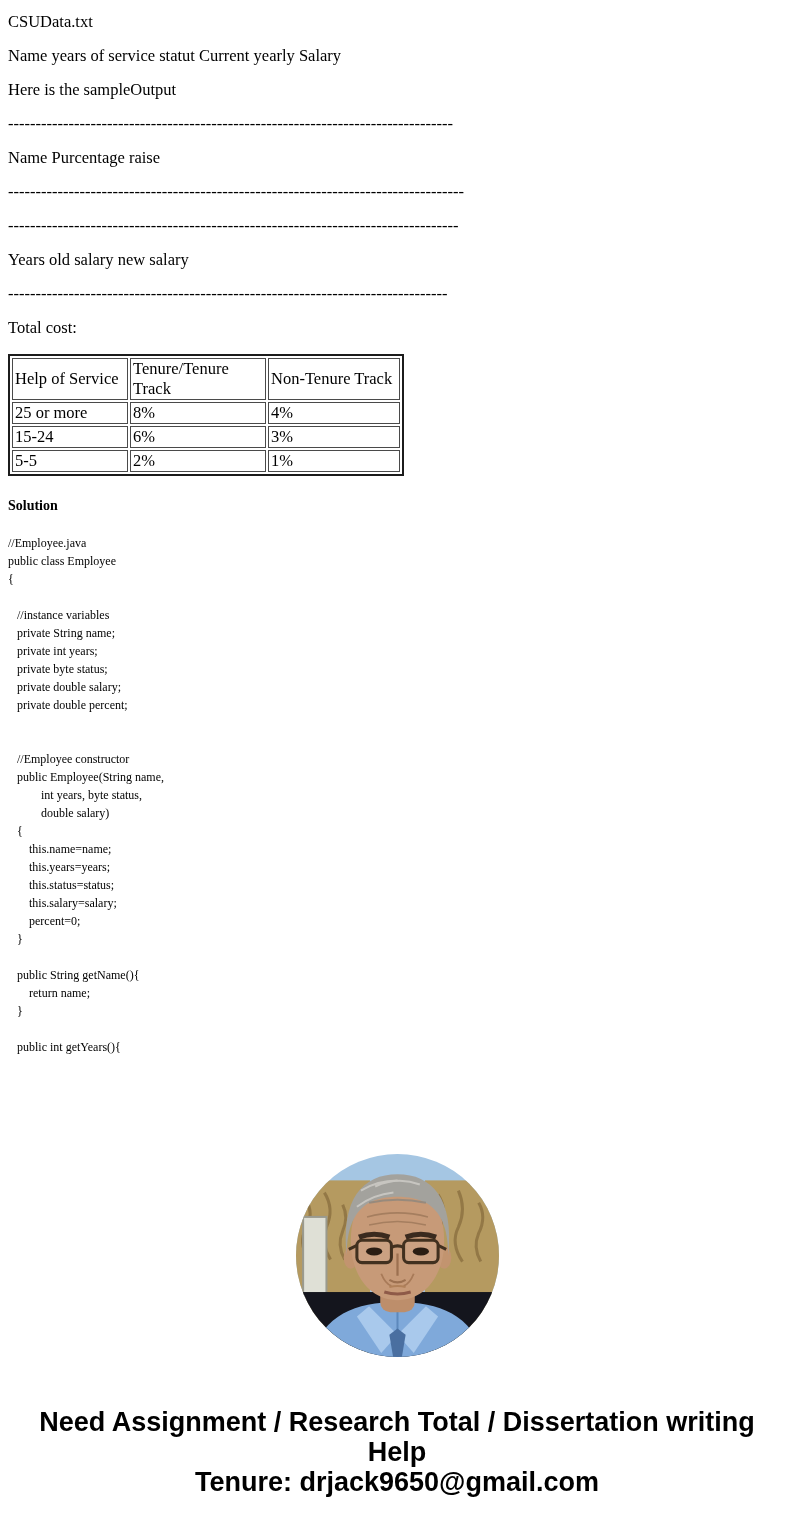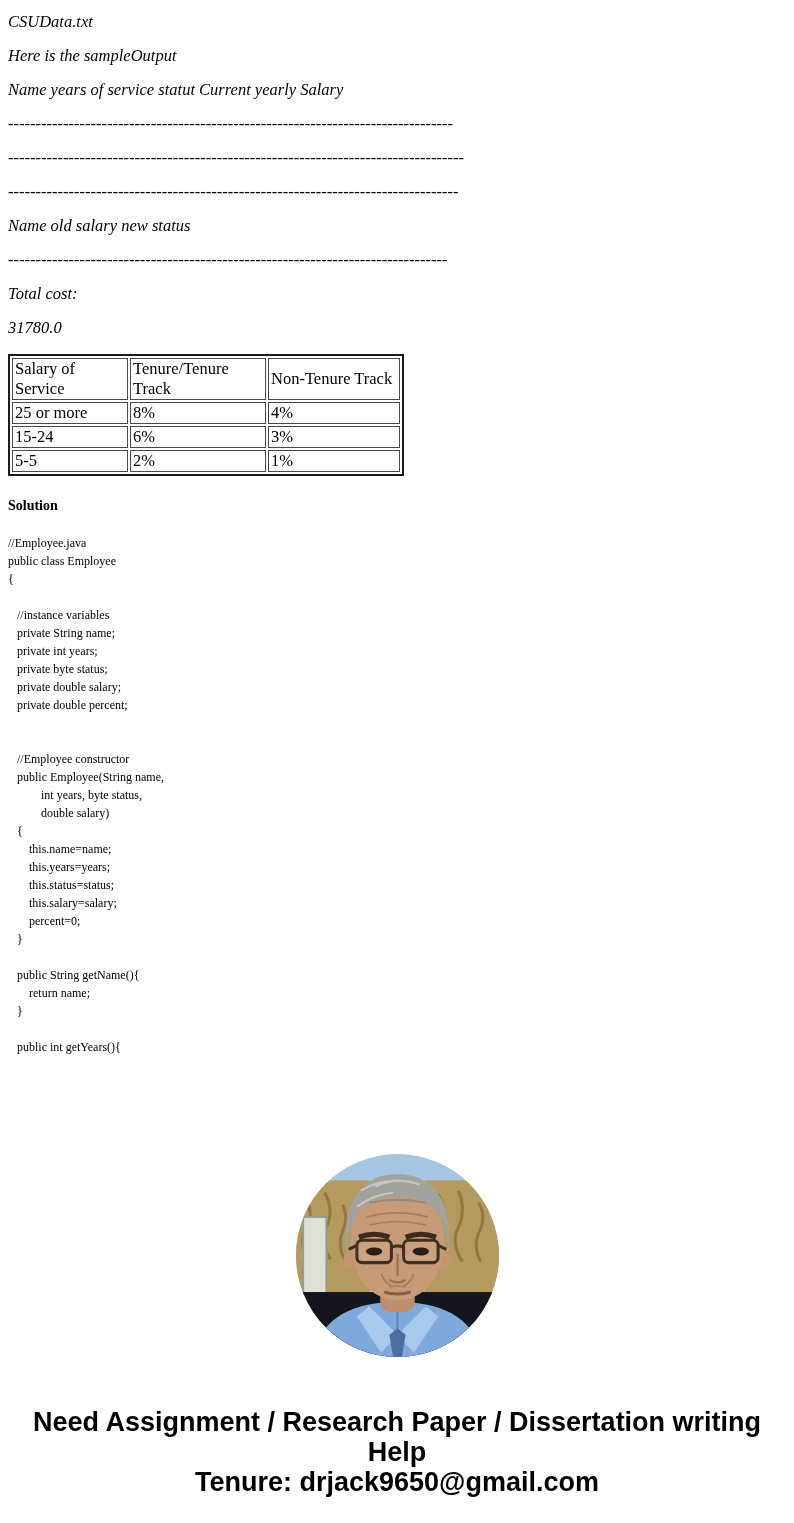--- a/index.html
+++ b/index.html
@@ -14,21 +14,20 @@
   .doc-clip {
     height:1124px;
     overflow:hidden;
     padding:0 8px;
     box-sizing:border-box;
   }
   .doc-clip p {
     margin:15px 0;
     font-size:16.5px;
     line-height:19px;
-    font-style:italic;
   }
   .doc-clip p.first { margin-top:12px; }
   .dash { white-space:nowrap; }
   table.raise {
     border-collapse:separate;
     border-spacing:2px;
     border:2px solid #1c1c1c;
     margin-top:17px;
   }
   table.raise th, table.raise td {
@@ -73,34 +72,34 @@
     color:#000000;
   }
 </style>
 </head>
 <body>
 
 <div class="page">
 
   <div class="doc-clip">
     <p class="first">CSUData.txt</p>
+    <p>Name years of service statut Current yearly Salary</p>
     <p>Here is the sampleOutput</p>
-    <p>Name years of service statut Current yearly Salary</p>
     <p class="dash">---------------------------------------------------------------------------------</p>
+    <p>Name Purcentage raise</p>
     <p class="dash">-----------------------------------------------------------------------------------</p>
     <p class="dash">----------------------------------------------------------------------------------</p>
-    <p>Name old salary new status</p>
+    <p>Years old salary new salary</p>
     <p class="dash">--------------------------------------------------------------------------------</p>
     <p>Total cost:</p>
-    <p>31780.0</p>
 
     <table class="raise">
       <tbody>
         <tr>
-          <th class="col-a">Salary of Service</th>
+          <th class="col-a">Help of Service</th>
           <th class="col-b">Tenure/Tenure Track</th>
           <th class="col-c">Non-Tenure Track</th>
         </tr>
         <tr>
           <td>25 or more</td>
           <td>8%</td>
           <td>4%</td>
         </tr>
         <tr>
           <td>15-24</td>
@@ -200,17 +199,17 @@
         <path d="M100,98 L100,120 M92,124 Q100,129 108,124" stroke="#9c7050" stroke-width="2.2" fill="none"></path>
         <path d="M84,118 Q88,128 94,130 M116,118 Q112,128 106,130" stroke="#a87a58" stroke-width="1.8" fill="none"></path>
 
         <path d="M87,136 Q100,140 113,136" stroke="#8e5a48" stroke-width="3" fill="none"></path>
         <path d="M92,131 Q100,129 108,131" stroke="#b08059" stroke-width="2" fill="none"></path>
       </g>
     </svg>
   </div>
 
   <div class="footer">
-    <div>Need Assignment / Research Paper / Dissertation writing Help</div>
+    <div>Need Assignment / Research Total / Dissertation writing Help</div>
     <div>Tenure: drjack9650@gmail.com</div>
   </div>
 
 </div>
 
 </body></html>

